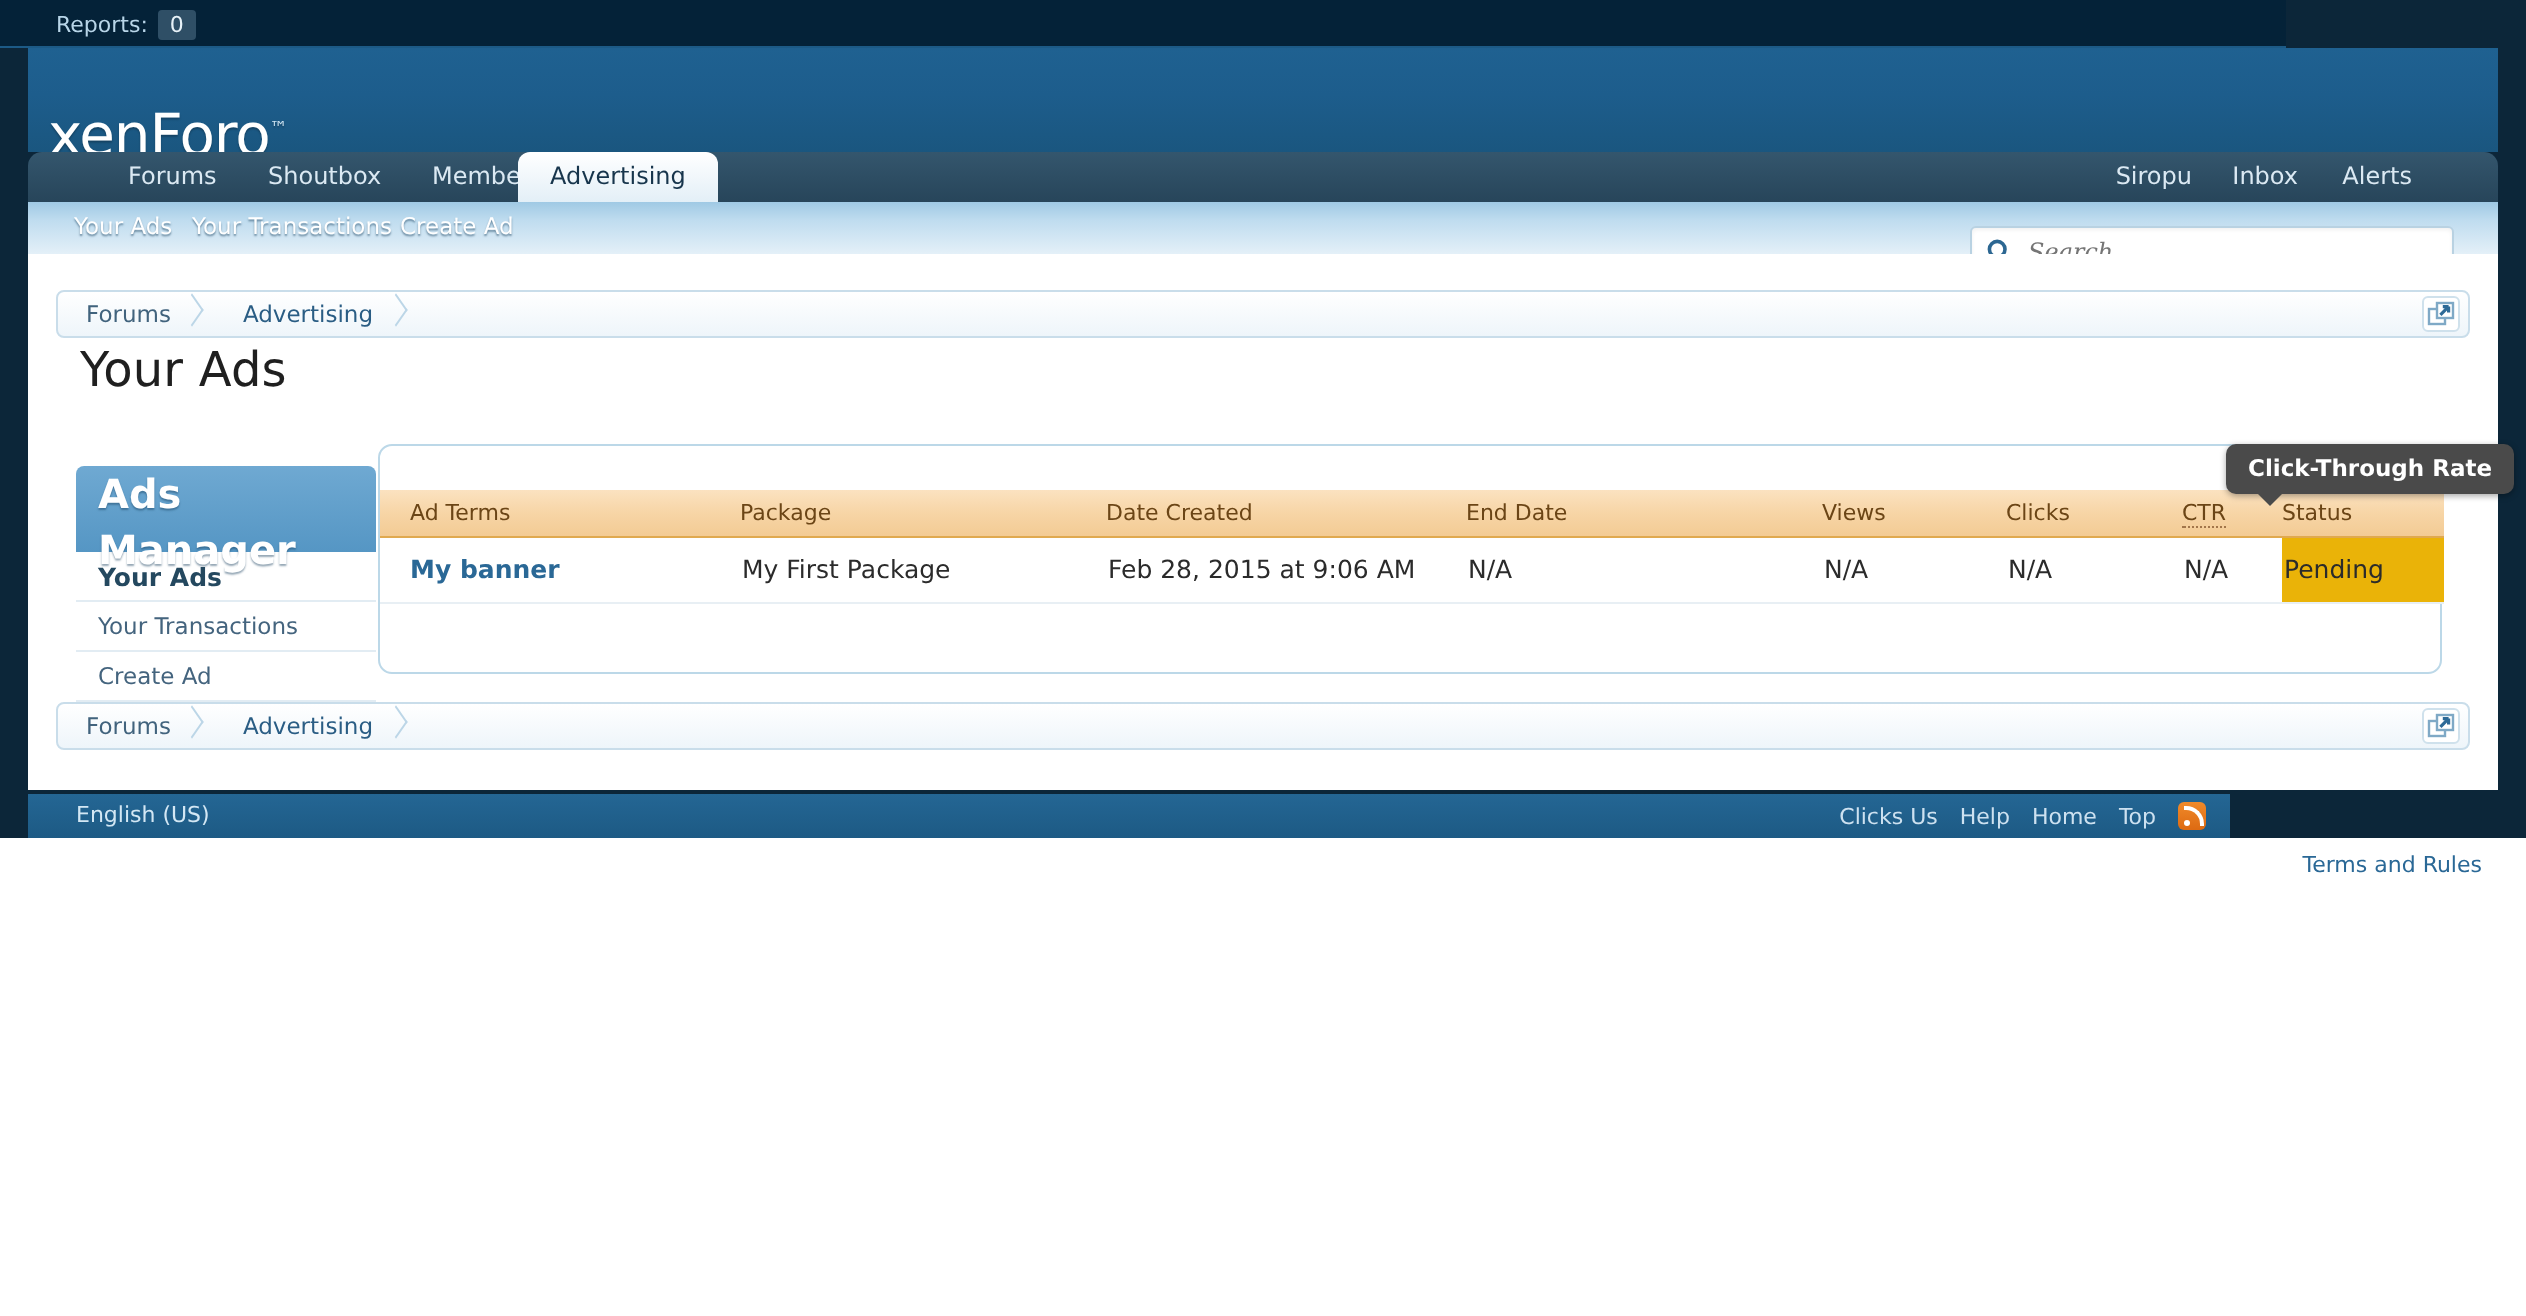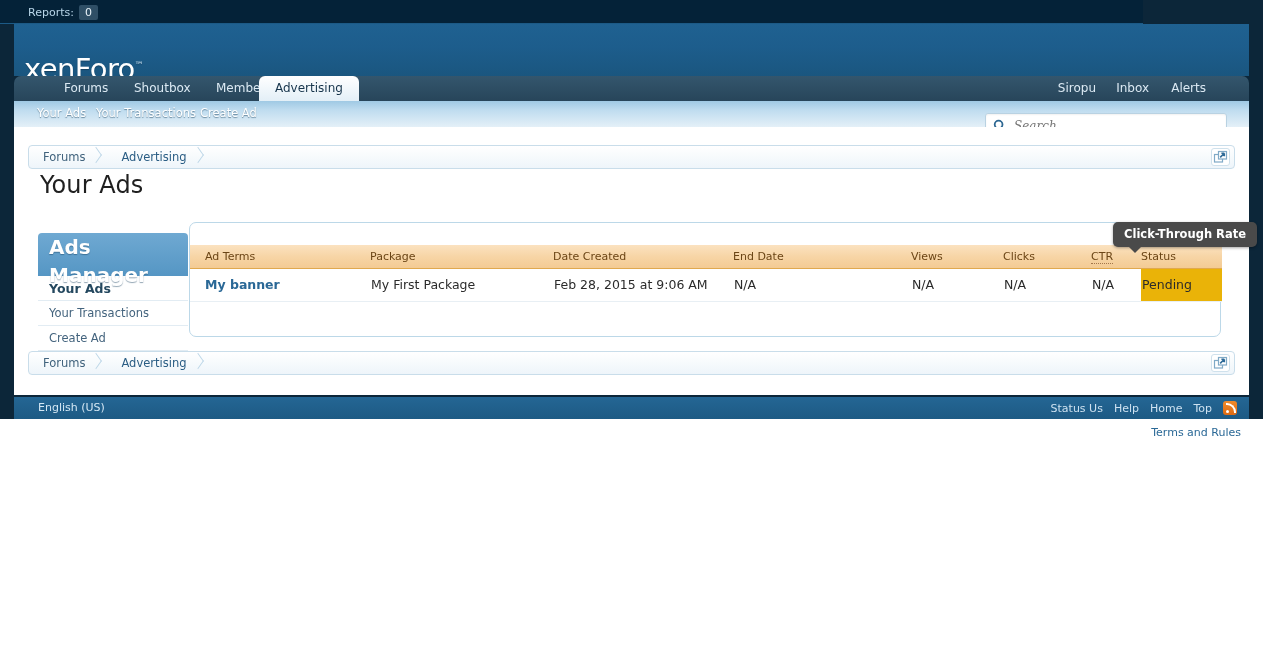--- a/index.html
+++ b/index.html
@@ -284,21 +284,21 @@
     left: 15px; bottom: -6px;
     width: 0; height: 0;
     border-left: 7px solid transparent;
     border-right: 7px solid transparent;
     border-top: 7px solid #4a4a4a;
   }
 
   
   #footerbar {
     position: absolute; left: 14px; top: 397px;
-    width: 1235px; height: 22px;
+    width: 1101px; height: 22px;
     background: linear-gradient(to bottom, #246694 0%, #1d5a84 100%);
   }
   #footerbar .f-left {
     position: absolute; left: 24px; top: 4px;
     color: #d3e7f4; font-size: 11px; text-decoration: none;
   }
   #footerbar .f-right {
     position: absolute; right: 12px; top: 4px;
     color: #cde1f0; font-size: 11px;
   }
@@ -470,21 +470,21 @@
           <path d="M8.2 8.4 L12.3 4.3 M12.3 4.3 L9.4 4.3 M12.3 4.3 L12.3 7.2" stroke="#2d6a97" stroke-width="1.6" fill="none"></path>
         </svg>
       </a>
     </div>
 
   </div>
 
   <div id="footerbar">
     <a class="f-left" href="#">English (US)</a>
     <span class="f-right">
-      <a href="#">Status Us</a><a href="#">Help</a><a href="#">Home</a><a href="#">Top</a><a href="#" class="rss-icon"></a>
+      <a href="#">Clicks Us</a><a href="#">Help</a><a href="#">Home</a><a href="#">Top</a><a href="#" class="rss-icon"></a>
     </span>
   </div>
 
   <div id="copyrow">
     <a class="c-right" href="#">Terms and Rules</a>
   </div>
 
 </div>
 
 </body></html>

